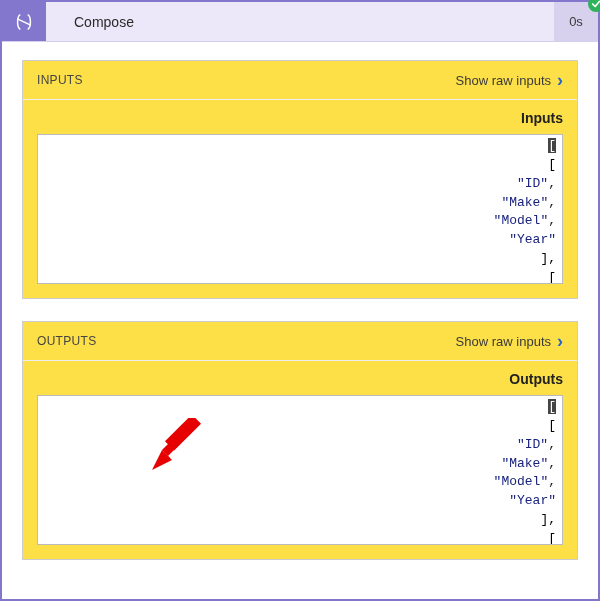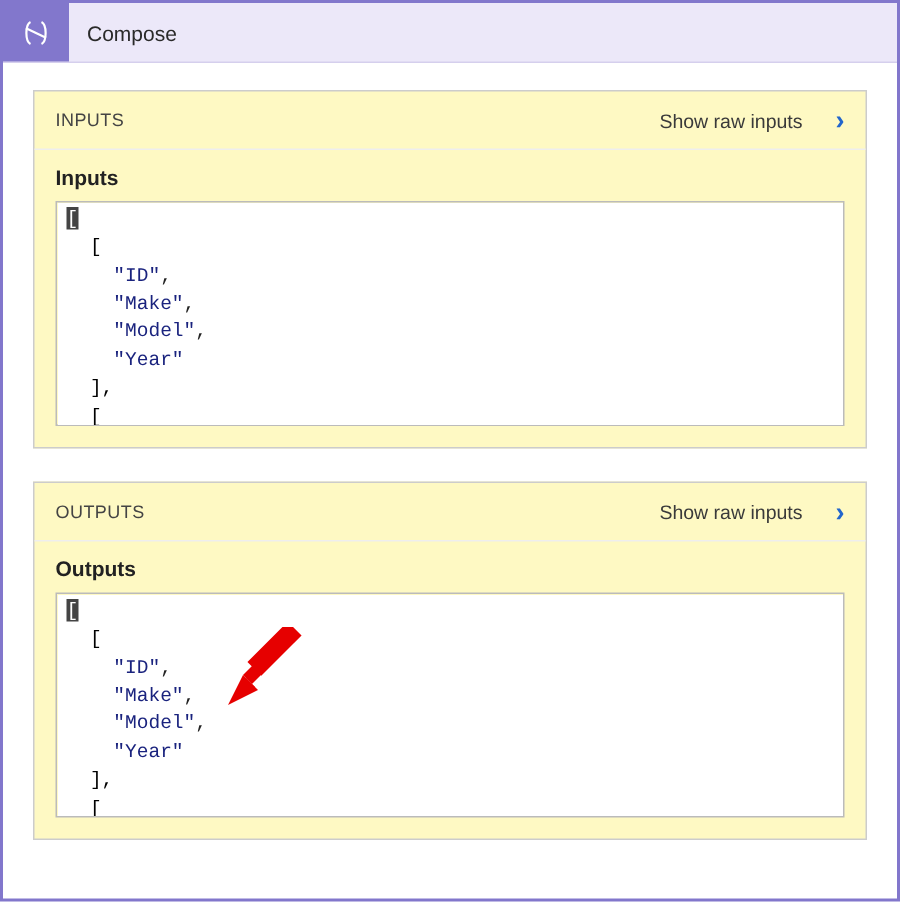--- a/index.html
+++ b/index.html
@@ -29,21 +29,21 @@
     width: 44px;
     display: flex;
     align-items: center;
     justify-content: center;
     background: #8277cc;
   }
   .header-title {
     flex: 1;
     display: flex;
     align-items: center;
-    padding-left: 12px;
+    padding-left: 28px;
     font-size: 14px;
     color: #2a2a2a;
   }
   .header-right {
     width: 44px;
     background: #d7d1ee;
     display: flex;
     align-items: center;
     justify-content: center;
     font-size: 13px;
@@ -62,38 +62,39 @@
     align-items: center;
     justify-content: center;
   }
   .success-badge svg { display: block; }
   .body {
     padding: 18px 20px 12px 20px;
   }
   .panel {
     border: 1px solid #ccc;
     margin-bottom: 22px;
-    background: #fef9c3;
+    background: #fde047;
+    text-align: right;
   }
   .panel-header {
     display: flex;
     align-items: center;
     justify-content: space-between;
     padding: 10px 14px 10px 14px;
     border-bottom: 1px solid #eee;
   }
   .panel-title {
     font-size: 12px;
     letter-spacing: 0.3px;
     color: #444;
   }
   .raw-link {
     display: flex;
     align-items: center;
-    gap: 22px;
+    gap: 6px;
     font-size: 13px;
     color: #3a3a3a;
     cursor: pointer;
     margin-left: 32px;
   }
   .raw-link .chev {
     color: #2266cc;
     font-size: 18px;
     line-height: 1;
     font-weight: bold;
@@ -144,20 +145,28 @@
 <div class="outer">
   <div class="header">
     <div class="header-icon">
       <svg width="22" height="22" viewBox="0 0 24 24" fill="none" stroke="#fff" stroke-width="1.6">
         <path d="M8 4 C4 6 4 18 8 20"></path>
         <path d="M16 4 C20 6 20 18 16 20"></path>
         <line x1="4" y1="12" x2="20" y2="12" transform="rotate(25 12 12)"></line>
       </svg>
     </div>
     <div class="header-title">Compose</div>
+    <div class="header-right">
+      <span>0s</span>
+      <div class="success-badge">
+        <svg width="10" height="10" viewBox="0 0 12 12">
+            <path d="M2 6 L5 9 L10 3" stroke="#fff" stroke-width="2" fill="none" stroke-linecap="round" stroke-linejoin="round"></path>
+          </svg>
+      </div>
+    </div>
   </div>
 
   <div class="body">
 
     <div class="panel">
       <div class="panel-header">
         <span class="panel-title">INPUTS</span>
         <div class="raw-link">
           <span>Show raw inputs</span>
           <span class="chev">›</span>

